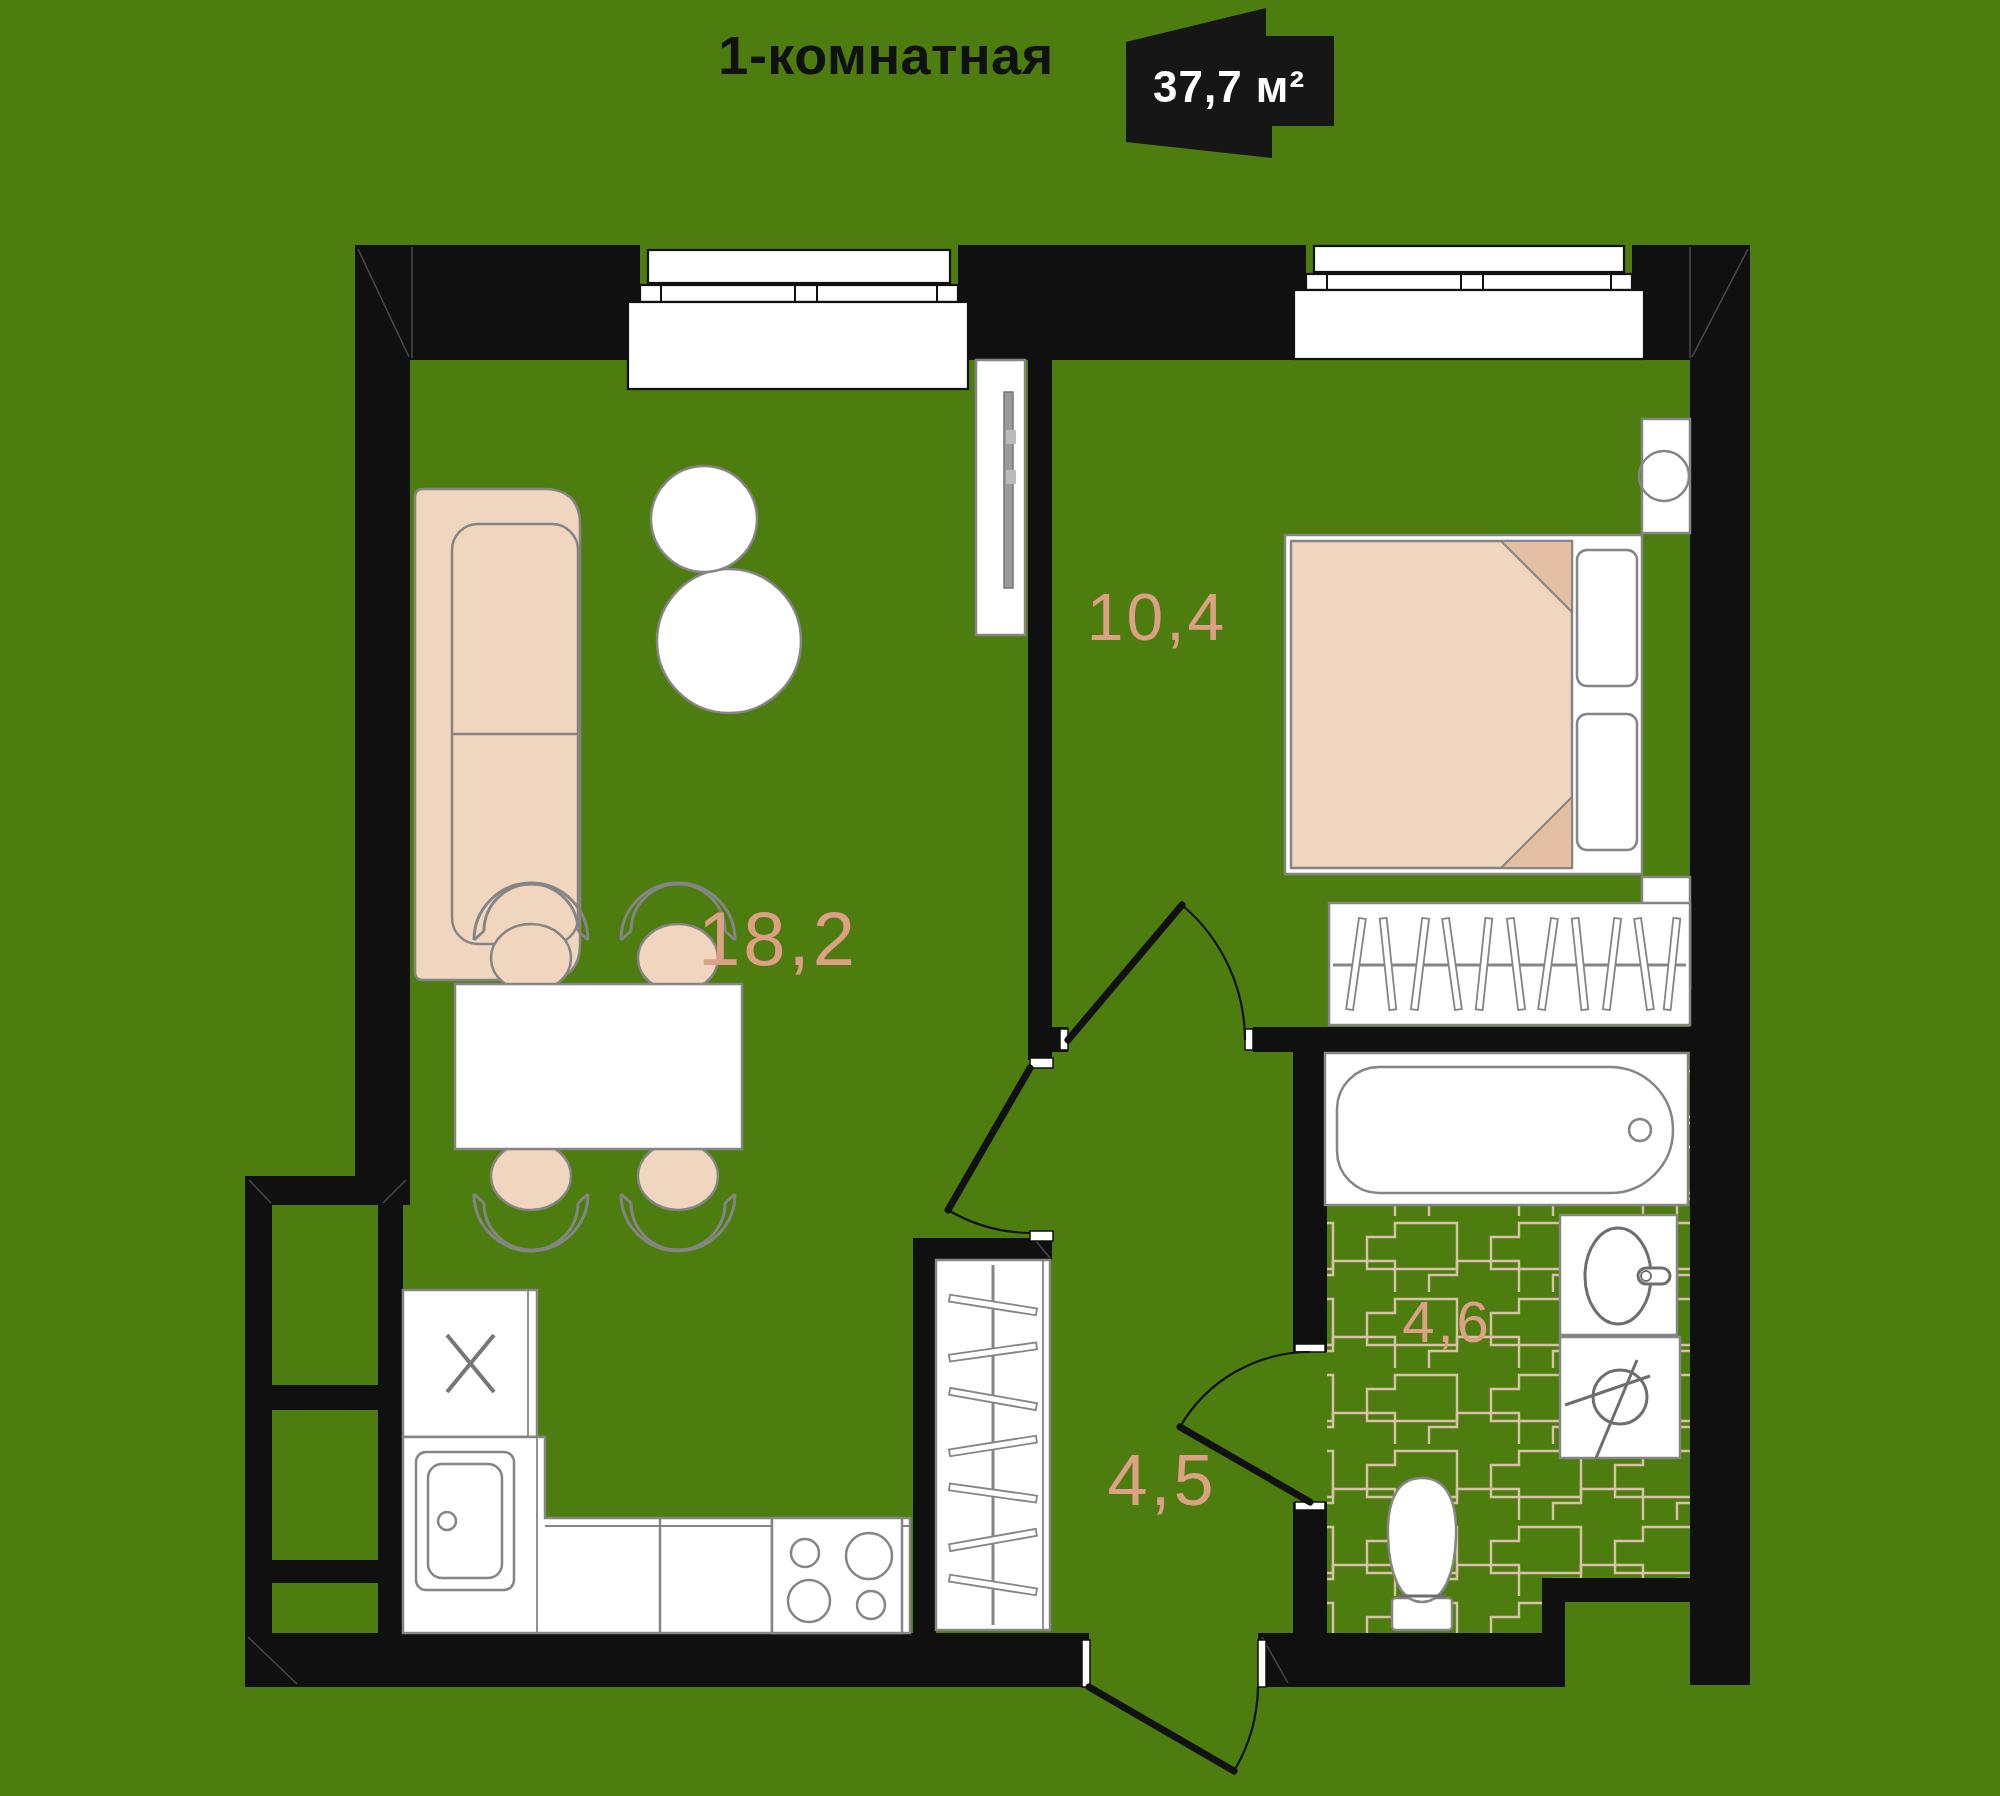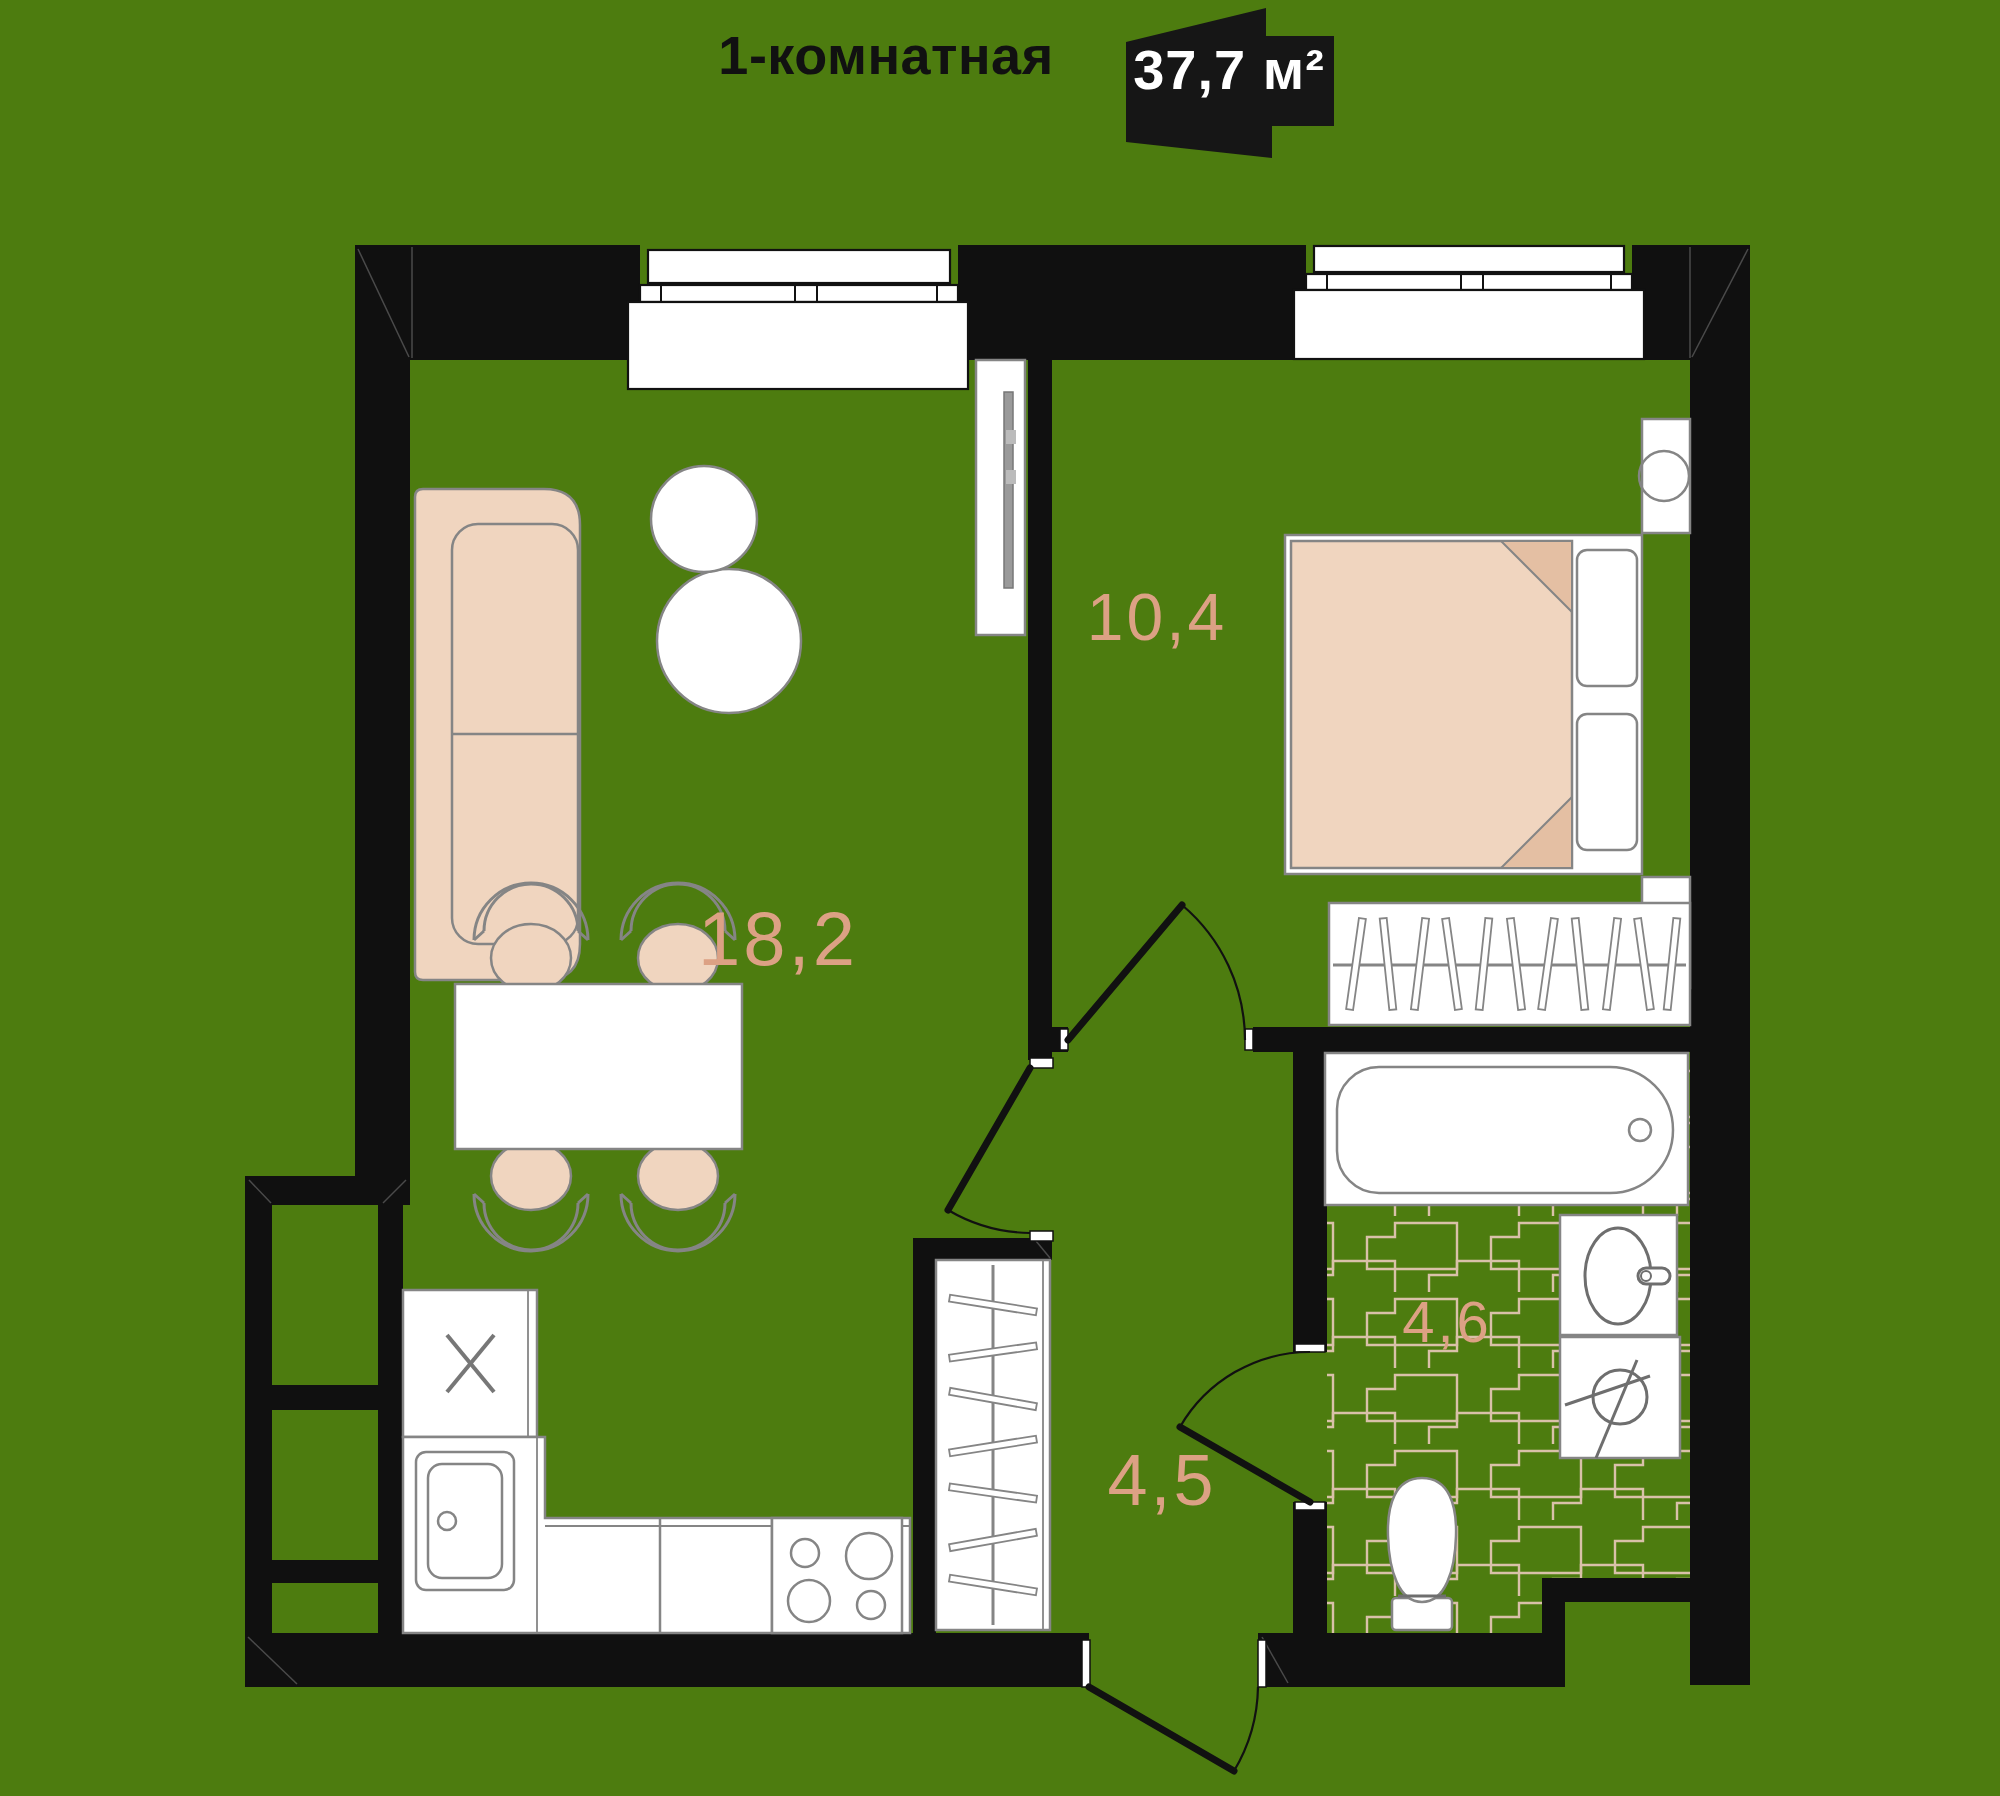--- a/index.html
+++ b/index.html
@@ -12,23 +12,23 @@
     --text:#111111;
   }
   html,body{margin:0;padding:0;background:#ffffff;}
   .stage{position:relative;width:2000px;height:1796px;background:#4d7c0f;margin:0 auto;
          font-family:"Liberation Sans", sans-serif; overflow:hidden;}
   .plan-svg{position:absolute;left:0;top:0;width:2000px;height:1796px;}
   .title{position:absolute;left:640px;top:24px;width:492px;text-align:center;
          font-weight:bold;font-size:54px;line-height:1.16;color:var(--text);letter-spacing:.5px;}
   .badge{position:absolute;left:1126px;top:6px;width:210px;height:158px;}
   .badge svg{position:absolute;inset:0;width:100%;height:100%;}
-  .badge-text{position:absolute;left:0;top:13px;width:206px;height:100px;display:flex;
+  .badge-text{position:absolute;left:0;top:31px;width:206px;height:100px;display:flex;
               align-items:center;justify-content:center;color:#fff;font-weight:bold;
-              font-size:56px;letter-spacing:1px;}
+              font-size:44px;letter-spacing:1px;}
   svg text.room-label{fill:var(--label);font-family:"Liberation Sans", sans-serif;
                       letter-spacing:3px;}
   .wall{fill:var(--wall);stroke:none;}
   .outline{fill:#ffffff;stroke:var(--stroke);stroke-width:2.5;}
   .furn{fill:var(--furn);stroke:var(--stroke);stroke-width:2.5;}
   .thin{fill:none;stroke:var(--stroke);stroke-width:2.5;}
   .thin15{fill:none;stroke:var(--stroke);stroke-width:1.8;}
   .blackline{fill:none;stroke:#111;stroke-width:2.2;}
   .leaf{fill:none;stroke:#111;stroke-width:7;stroke-linecap:round;}
   .jamb{fill:#fff;stroke:#111;stroke-width:1.5;}

